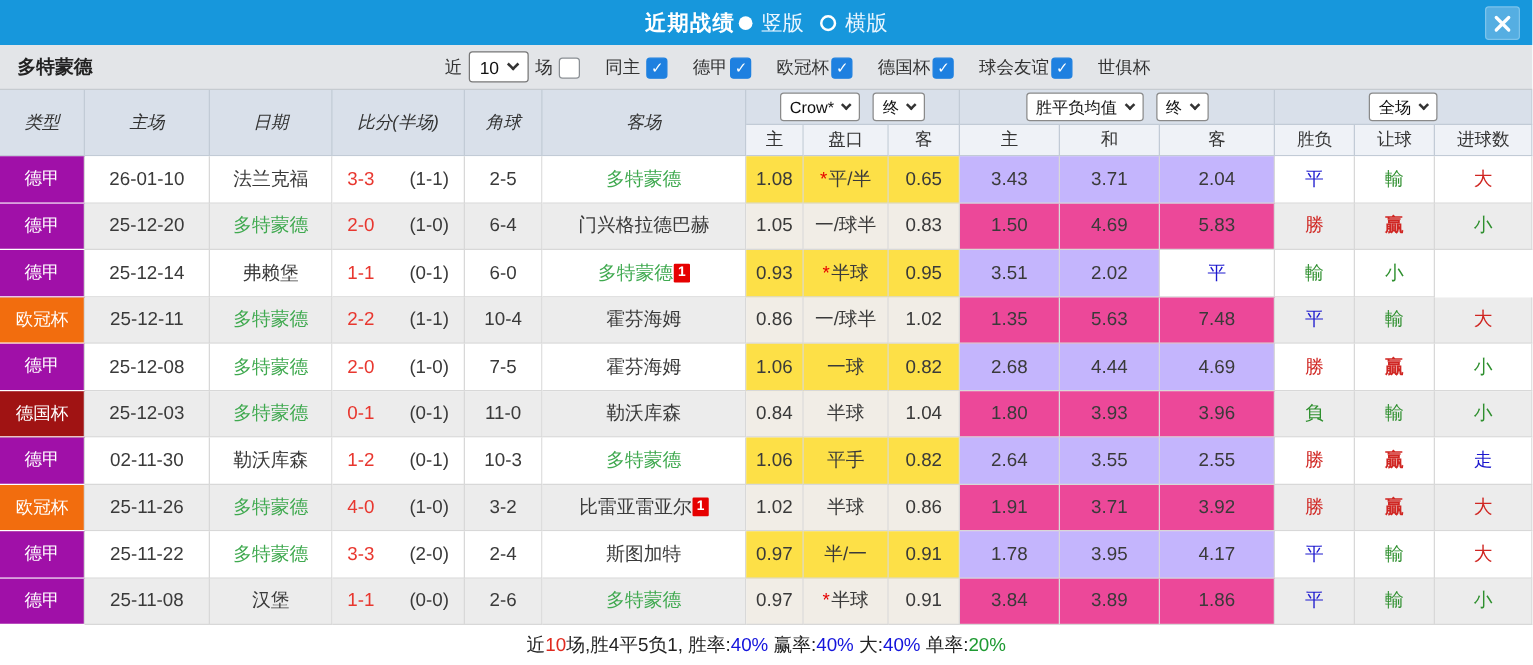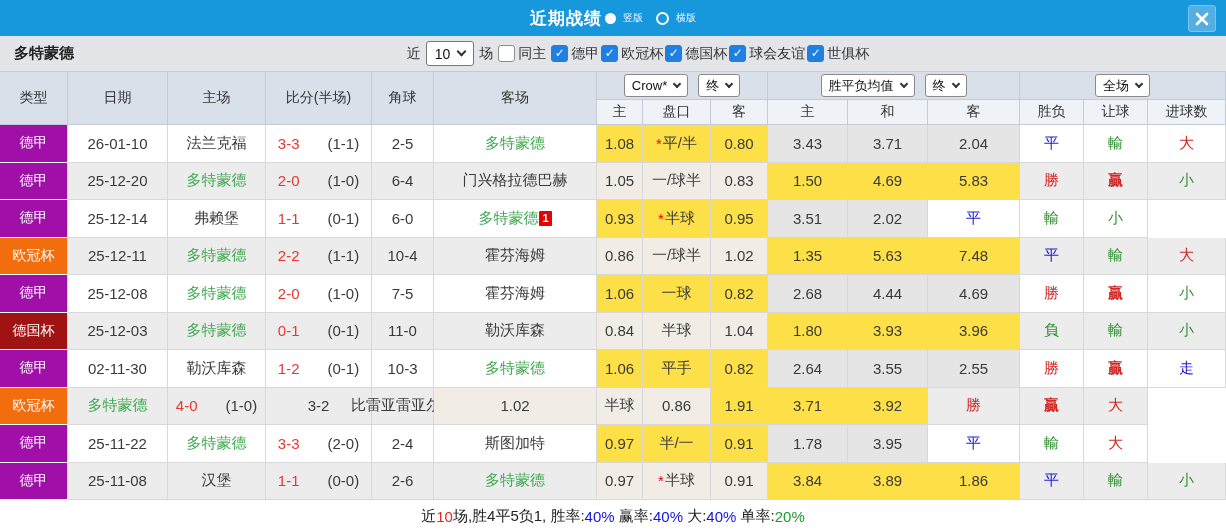--- a/index.html
+++ b/index.html
@@ -7,52 +7,52 @@
   body { font-family:"Liberation Sans","DejaVu Sans",sans-serif; width:1226px; height:532px; overflow:hidden; }
   .page { width:1226px; height:532px; display:flex; flex-direction:column; background:#fff; }
 
   
   .topbar { height:36px; background:#1797DC; position:relative; display:flex; align-items:center; justify-content:center; }
   .topbar-group { display:flex; align-items:center; gap:7px; }
   .tb-title { color:#fff; font-size:17px; font-weight:bold; letter-spacing:1px; }
   .radio { width:11px; height:11px; border-radius:50%; display:inline-block; }
   .radio.sel { background:#fff; margin-left:-4px; }
   .radio.unsel { background:transparent; border:2px solid #fff; width:13px; height:13px; margin-left:6px; }
-  .radio-label { color:#EAF6FF; font-size:10px; }
+  .radio-label { color:#EAF6FF; font-size:17px; }
   .close-btn { position:absolute; right:10px; top:5px; width:28px; height:27px; background:#55AEE2; border:1px solid #7CC4EC; border-radius:3px; display:flex; align-items:center; justify-content:center; cursor:pointer; }
 
   
   .filterbar { height:36px; background:#E3E5E8; border-bottom:1px solid #C6CBD0; position:relative; display:flex; align-items:center; justify-content:center; }
   .team-name { position:absolute; left:14px; font-size:15px; font-weight:bold; color:#222; }
   .filter-group { display:flex; align-items:center; gap:5px; font-size:14px; color:#333; margin-left:50px; }
   .select { background:#fff; border:1px solid #777; border-radius:3px; height:25px; display:inline-flex; align-items:center; gap:8px; padding:0 8px; font-size:14px; color:#111; cursor:pointer; }
   .chev { width:7px; height:7px; border-right:2px solid #333; border-bottom:2px solid #333; transform:rotate(45deg); margin-top:-4px; }
-  .cb { display:inline-flex; align-items:flex-start; gap:3px; cursor:pointer; }
+  .cb { display:inline-flex; align-items:flex-end; gap:20px; cursor:pointer; }
   .box { width:17px; height:17px; border-radius:3px; background:#fff; border:1px solid #8A8F94; display:inline-flex; align-items:center; justify-content:center; }
   .box.checked { background:#1E80E0; border-color:#1E80E0; }
   .box.checked::after { content:"✓"; color:#fff; font-size:12px; font-weight:bold; line-height:1; }
 
   
   .grid { display:grid; grid-template-columns:68px 100px 98px 106px 62px 163px 46px 68px 57px 80px 80px 92px 64px 64px 78px; }
   .thead { grid-template-rows:28px 25px; background:#D9E0EA; }
   .th { display:flex; align-items:center; justify-content:center; font-size:14px; color:#333; border-right:1px solid #C2CBD6; border-bottom:1px solid #C2CBD6; }
-  .th-left { grid-row:1 / span 2; }
+  .th-left { grid-row:1 / span 2;font-style:italic; }
   .th-group { grid-column:span 3; gap:10px; }
   .th-sub { background:#EFF2F7; }
   .hd-select { height:23px; font-size:13px; padding:0 7px; gap:7px; border:1px solid #8A8A8A; }
   .hd-select .chev { width:6px; height:6px; }
 
   .trow { height:37.5px; }
   .cell { display:flex; align-items:center; justify-content:center; font-size:15px; color:#3A3A3A; border-right:1px solid #D8D8D8; border-bottom:1px solid #D8D8D8; background:#fff; white-space:nowrap; }
   .trow.even .cell { background:#ECECEC; }
   .cell.league { color:#fff; font-size:14px; border-bottom:1px solid #fff; }
   .c-crow { background:#fde047; }
   .trow.even .c-crow { background:#F1EDE6; }
-  .c-avg { background:#e5e5e5; }
-  .trow.even .c-avg { background:#fde047; }
+  .c-avg { background:#c4b5fd; }
+  .trow.even .c-avg { background:#ec4899; }
   .team-green { color:#3FA94F; }
   .score-main { color:#E8372F; }
   .score-half { color:#3A3A3A;padding-left:28px; }
   .star { color:#E60000; margin-right:1px; }
   .red-card { background:#E60000; color:#fff; font-size:11px; line-height:1; padding:2px 3px; margin-left:1px; border-radius:1px; font-weight:bold; }
   .res-blue { color:#1A16CE; }
   .res-red { color:#D02622; }
   .res-green { color:#2E8F2E; }
   .bold { font-weight:bold; }
 
@@ -112,22 +112,22 @@
           <label class="cb">
             <span class="box checked"></span>
             <span>世俱杯</span>
           </label>
         </span>
     </div>
   </div>
 
   <div class="grid thead">
     <div class="th th-left">类型</div>
+    <div class="th th-left">主场</div>
     <div class="th th-left">日期</div>
-    <div class="th th-left">主场</div>
     <div class="th th-left">比分(半场)</div>
     <div class="th th-left">角球</div>
     <div class="th th-left">客场</div>
 
     <div class="th th-group">
       <span class="select hd-select">
         <span>Crow*</span>
         <span class="chev"></span>
       </span>
       <span class="select hd-select">
@@ -176,21 +176,21 @@
         </div>
         <div class="cell">2-5</div>
         <div class="cell">
           <span class="team-green">多特蒙德</span>
         </div>
         <div class="cell c-crow">1.08</div>
         <div class="cell c-crow">
           <span class="star">*</span>
           <span>平/半</span>
         </div>
-        <div class="cell c-crow">0.80</div>
+        <div class="cell c-crow">0.65</div>
         <div class="cell c-avg">3.43</div>
         <div class="cell c-avg">3.71</div>
         <div class="cell c-avg">2.04</div>
         <div class="cell res-blue">平</div>
         <div class="cell res-green">輸</div>
         <div class="cell res-red">大</div>
       </div>
       <div class="grid trow even">
         <div class="cell league" style="background: rgb(160, 16, 168);">德甲</div>
         <div class="cell">25-12-20</div>
@@ -343,20 +343,21 @@
         <div class="cell c-crow">0.82</div>
         <div class="cell c-avg">2.64</div>
         <div class="cell c-avg">3.55</div>
         <div class="cell c-avg">2.55</div>
         <div class="cell res-red">勝</div>
         <div class="cell res-red bold">贏</div>
         <div class="cell res-blue">走</div>
       </div>
       <div class="grid trow even">
         <div class="cell league" style="background: rgb(242, 109, 14);">欧冠杯</div>
+        <div class="cell">25-11-26</div>
         <div class="cell">
           <span class="team-green">多特蒙德</span>
         </div>
         <div class="cell">
           <span class="score-main">4-0</span>
           <span class="score-half">(1-0)</span>
         </div>
         <div class="cell">3-2</div>
         <div class="cell">
           <span>比雷亚雷亚尔</span>
@@ -388,20 +389,21 @@
         <div class="cell">
           <span>斯图加特</span>
         </div>
         <div class="cell c-crow">0.97</div>
         <div class="cell c-crow">
           <span>半/一</span>
         </div>
         <div class="cell c-crow">0.91</div>
         <div class="cell c-avg">1.78</div>
         <div class="cell c-avg">3.95</div>
+        <div class="cell c-avg">4.17</div>
         <div class="cell res-blue">平</div>
         <div class="cell res-green">輸</div>
         <div class="cell res-red">大</div>
       </div>
       <div class="grid trow even">
         <div class="cell league" style="background: rgb(160, 16, 168);">德甲</div>
         <div class="cell">25-11-08</div>
         <div class="cell">
           <span>汉堡</span>
         </div>

